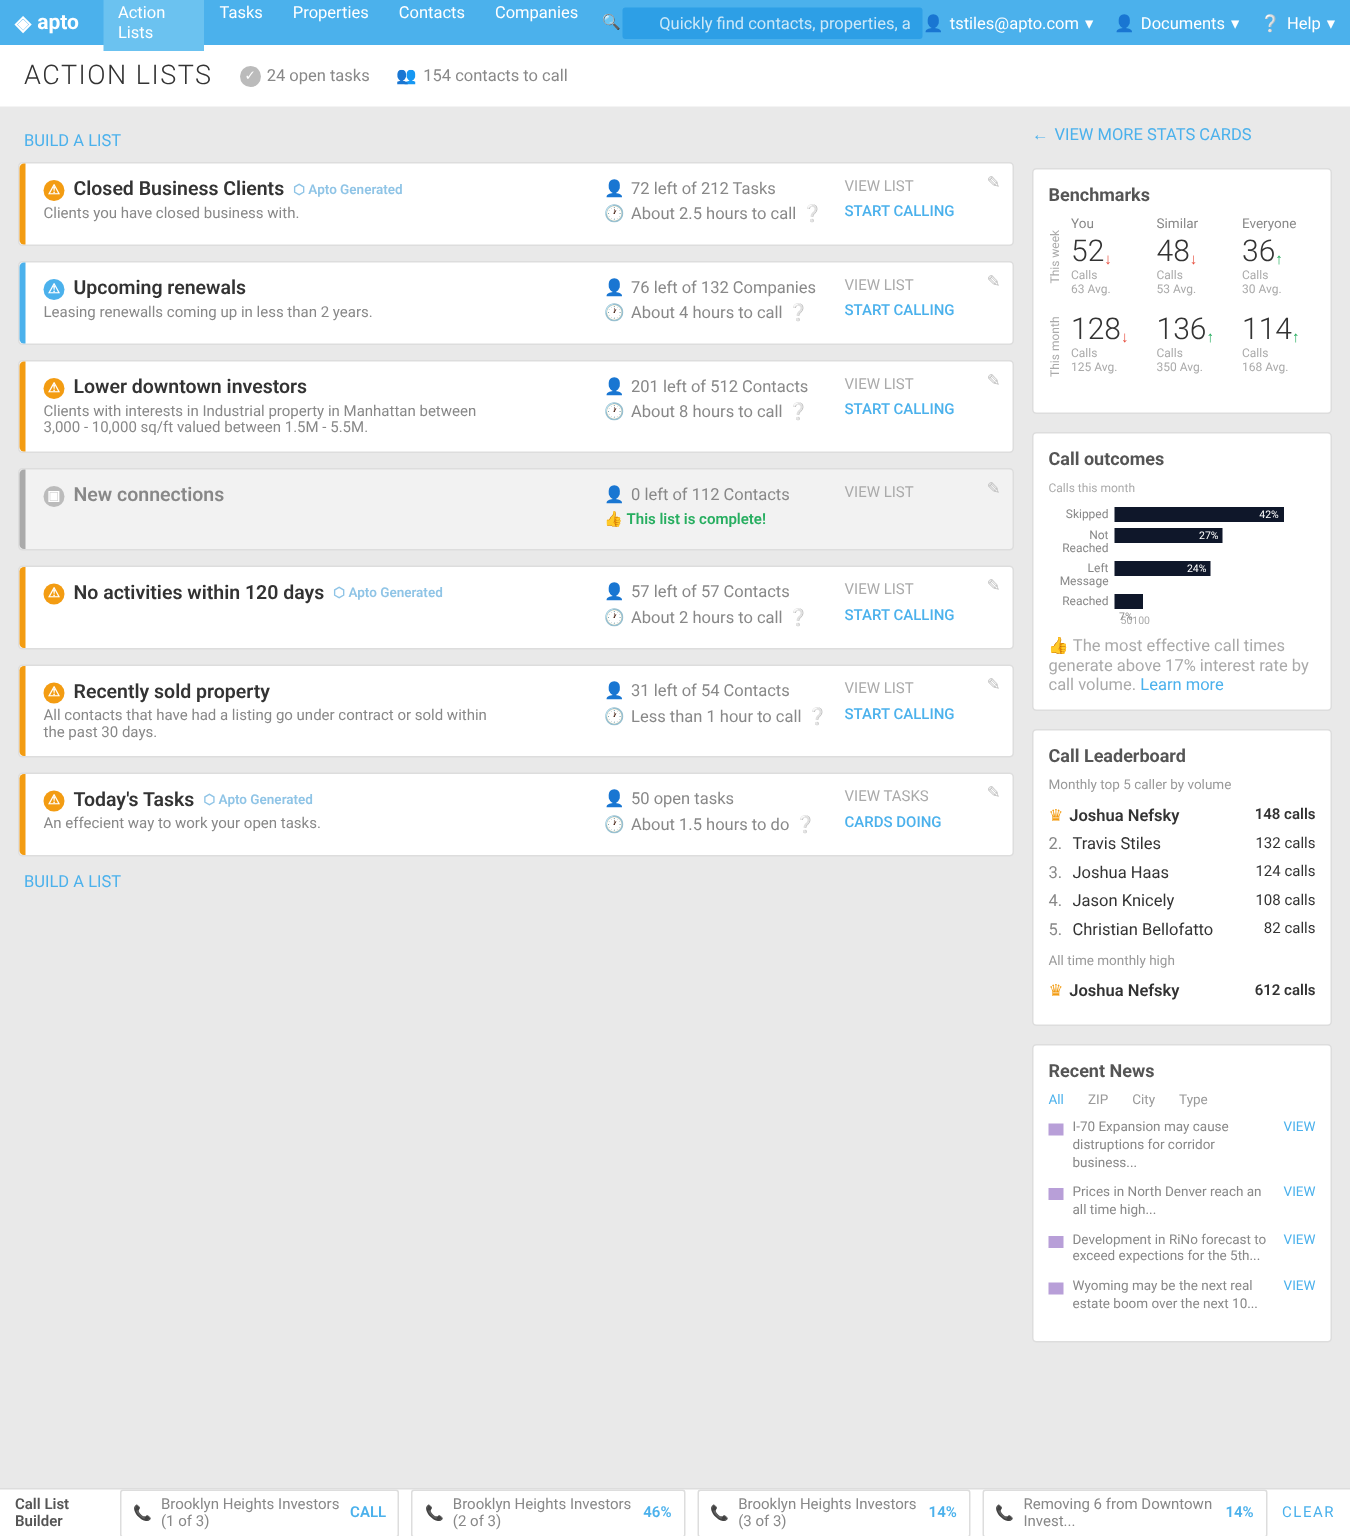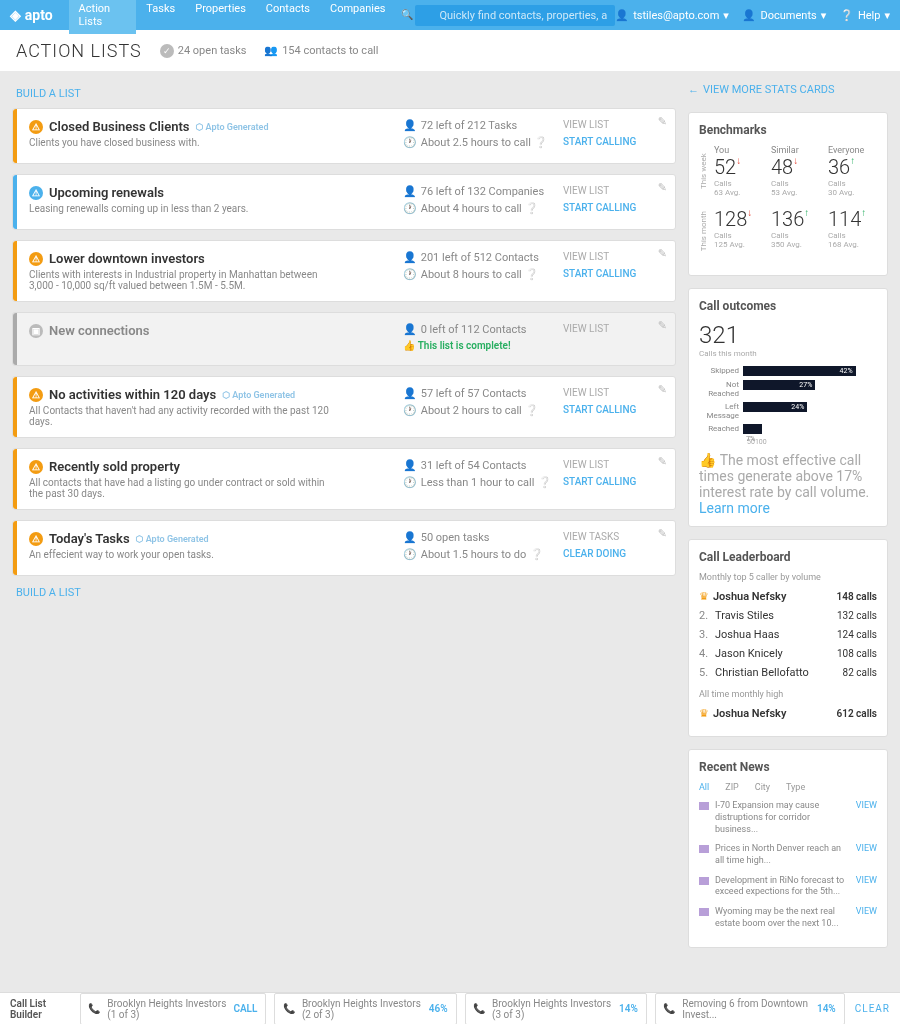--- a/index.html
+++ b/index.html
@@ -43,35 +43,35 @@
 .icon-c{width:14px;height:14px;border-radius:50%;display:inline-flex;align-items:center;justify-content:center;font-size:9px;color:#fff}
 .icon-c.orange{background:#f39c12}
 .icon-c.blue{background:#4bb1ec}
 .icon-c.lg{background:#bbb;color:#fff}
 .panel{background:#fff;border:1px solid #ddd;border-radius:3px;padding:10px}
 .panel h3{font-size:12px;font-weight:700;color:#555;margin-bottom:8px}
 .morestats{color:#4bb1ec;font-size:11px;cursor:pointer;margin-bottom:4px;display:flex;align-items:center;gap:4px}
 .bench{display:flex;gap:8px}
 .bench .col{flex:1;text-align:left}
 .bench .lbl{font-size:9px;color:#888}
-.bench .num{font-size:20px;font-weight:300;display:flex;align-items:flex-start}
+.bench .num{font-size:20px;font-weight:300;display:flex;align-items:flex-end}
 .bench .sub{font-size:8px;color:#aaa}
 .arrow-down{color:#e74c3c;font-size:10px}
 .arrow-up{color:#27ae60;font-size:10px}
 .periodlbl{writing-mode:vertical-rl;transform:rotate(180deg);font-size:8px;color:#aaa;text-align:center;padding:4px 0}
 .benchrow{display:flex;align-items:stretch;gap:6px;margin-bottom:10px}
 .callnum{font-size:24px;font-weight:300}
 .callsub{font-size:8px;color:#aaa}
 .barrow{display:flex;align-items:flex-start;margin-bottom:4px;font-size:8px;color:#888}
 .barrow .blabel{width:44px;text-align:right;padding-right:4px}
 .barrow .bbar{flex:1;position:relative;height:10px}
 .barrow .bfill{background:#0f172a;height:100%;display:flex;align-items:center;justify-content:flex-end;padding-right:3px;color:#fff;font-size:7px}
 .barrow .bpct{font-size:7px;padding-left:3px}
 .scale{display:flex;justify-content:flex-start;font-size:7px;color:#aaa;padding-left:48px}
-.infotxt{font-size:14px;color:#aaa;margin-top:6px}
+.infotxt{font-size:11px;color:#aaa;margin-top:6px}
 .infotxt a{color:#4bb1ec}
 .leader{display:flex;align-items:center;margin-bottom:6px;font-size:11px}
 .leader .rank{width:16px;color:#888}
 .leader .name{flex:1;color:#333}
 .leader .calls{color:#333;font-size:10px}
 .crown{color:#f39c12;margin-right:4px}
 .subhdr{font-size:9px;color:#999;margin-bottom:8px}
 .tabs{display:flex;gap:16px;font-size:9px;color:#999;margin-bottom:8px}
 .tabs .active{color:#4bb1ec}
 .news{display:flex;gap:6px;margin-bottom:8px;align-items:flex-start}
@@ -213,21 +213,20 @@
         </div>
         <div class="card ">
           <div class="bar"></div>
   <div class="body">
     <div class="info">
       <div class="title">
         <span class="icon-c orange">⚠</span>
         No activities within 120 days
         <span class="tag">⬡ Apto Generated</span>
       </div>
-      <div class="desc">All Contacts that haven't had any activity recorded with the past 120 days.</div>
     </div>
     <div class="stats">
       <div><span class="clock">👤</span> 57 left of 57 Contacts</div>
       <div><span class="clock">🕐</span> About 2 hours to call <span class="clock">❔</span></div>
 
     </div>
     <div class="actions">
       <div class="viewlist">VIEW LIST</div>
       <div class="startcall">START CALLING</div>
     </div>
@@ -268,21 +267,21 @@
       </div>
       <div class="desc">An effecient way to work your open tasks.</div>
     </div>
     <div class="stats">
       <div><span class="clock">👤</span> 50 open tasks</div>
       <div><span class="clock">🕐</span> About 1.5 hours to do <span class="clock">❔</span></div>
 
     </div>
     <div class="actions">
       <div class="viewlist">VIEW TASKS</div>
-      <div class="startcall">CLEAR DOING</div>
+      <div class="startcall">CARDS DOING</div>
     </div>
   </div>
   <div class="edit">✎</div>
         </div>
       </div>
     <div class="buildlink">BUILD A LIST</div>
   </div>
 
   <div class="right">
     <div class="morestats">← <span>VIEW MORE STATS CARDS</span></div>
@@ -329,21 +328,20 @@
     <div class="num">114<span class="arrow-up">↑</span></div>
     <div class="sub">Calls</div>
     <div class="sub">168 Avg.</div>
             </div>
           </div>
       </div>
     </div>
 
     <div class="panel">
       <h3>Call outcomes</h3>
-      <div class="callnum">321</div>
       <div class="callsub">Calls this month</div>
       <div id="bars" style="margin-top:8px">
           <div class="barrow">
             <div class="blabel">Skipped</div>
   <div class="bbar">
               <div class="bfill" style="width:84%">42%</div>
             </div>
           </div>
           <div class="barrow">
             <div class="blabel">Not Reached</div>

